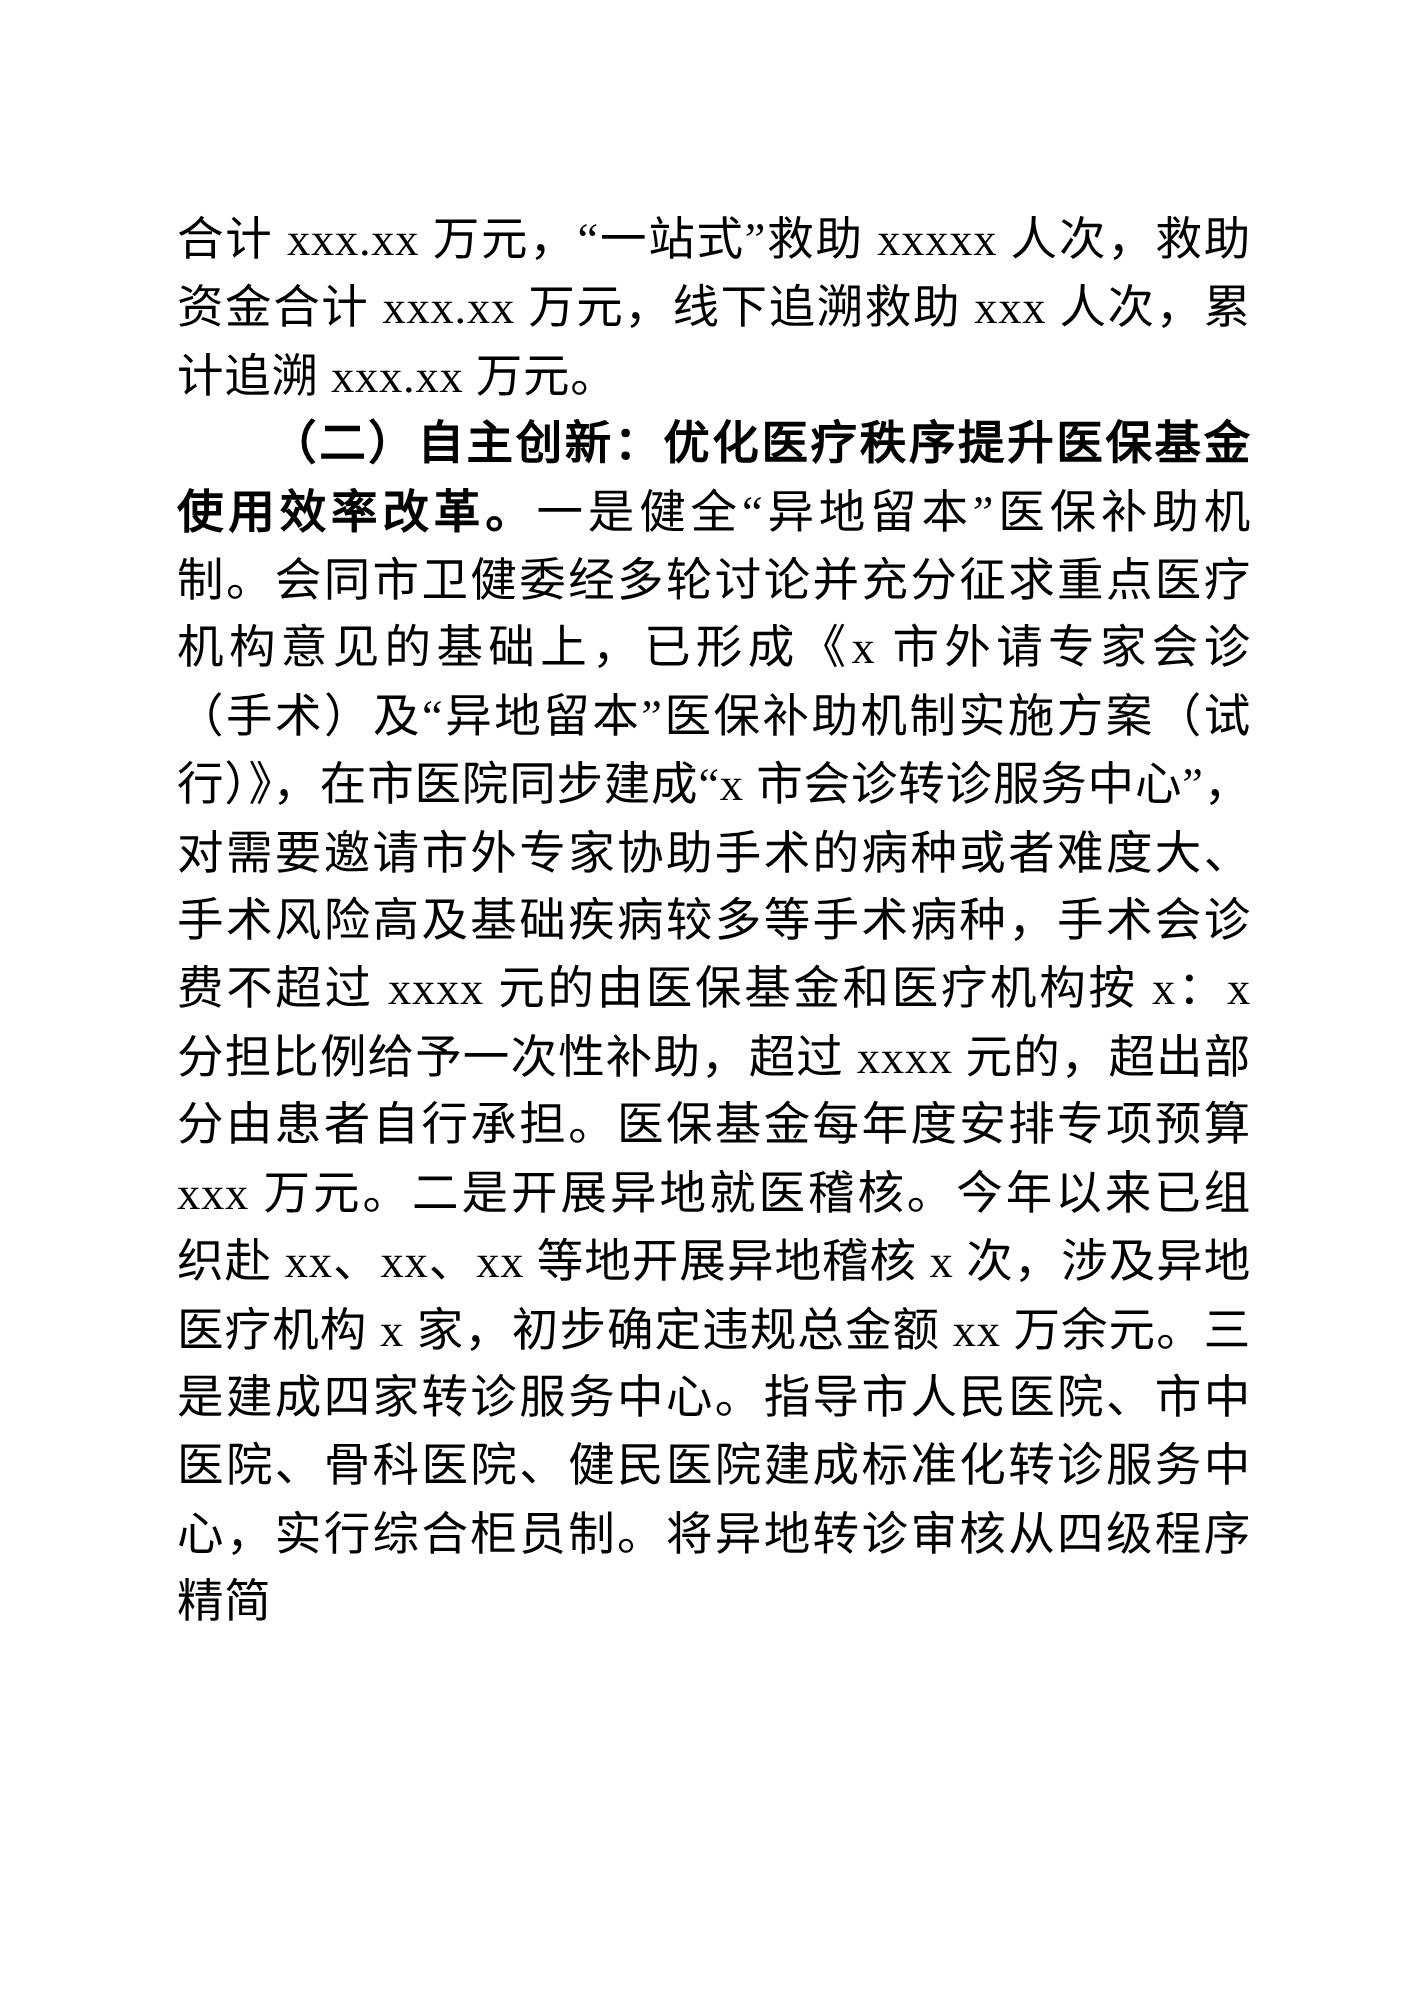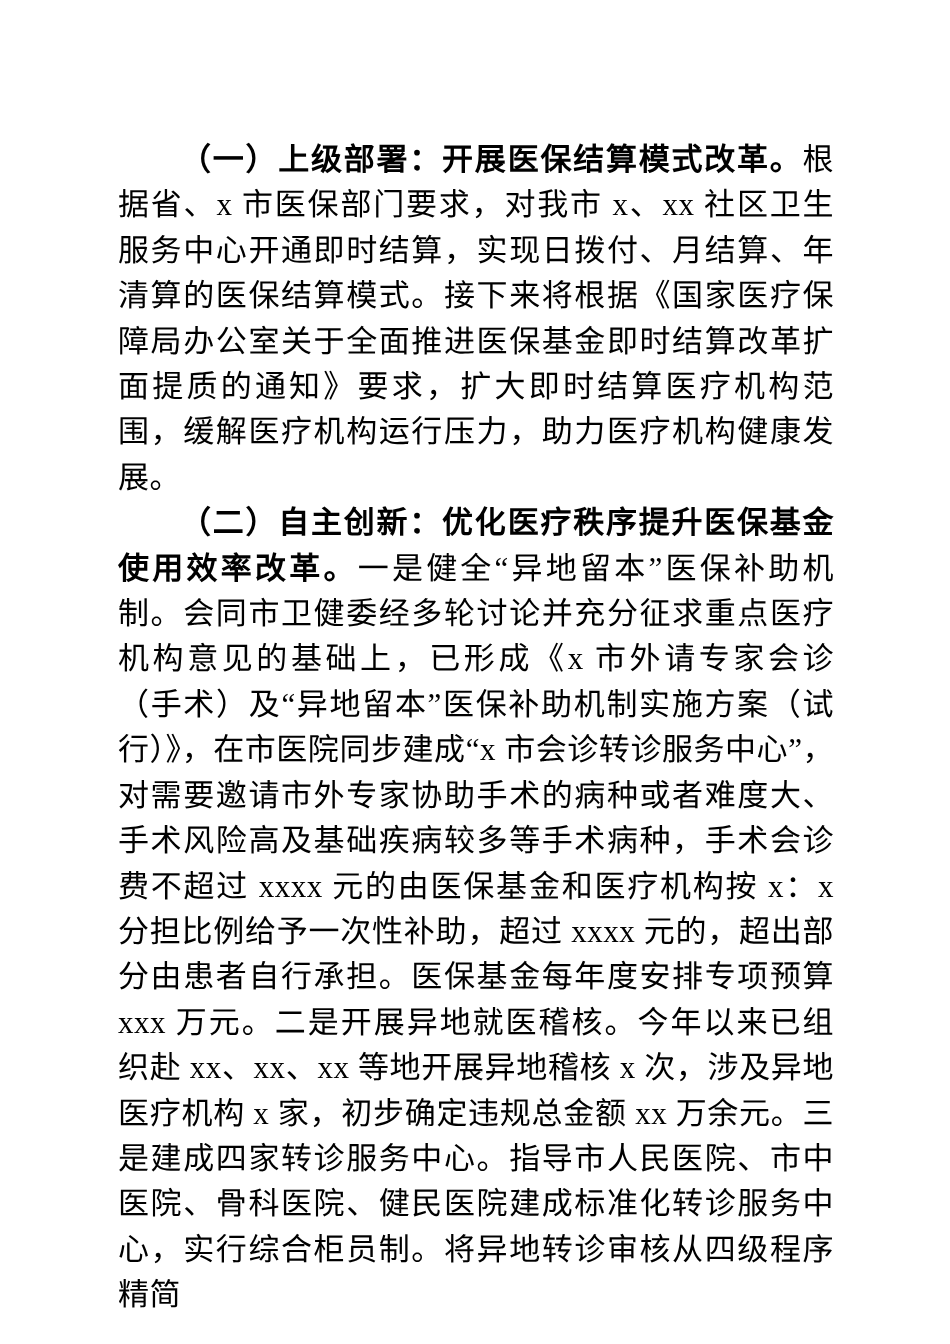--- a/index.html
+++ b/index.html
@@ -45,20 +45,20 @@
   .lead {
     font-weight: 700;
   }
 </style>
 </head>
 <body>
 
 <div class="page">
   <div class="content">
 
+    <p class="para">合计 xxx.xx 万元，“一站式”救助 xxxxx 人次，救助资金合计 xxx.xx 万元，线下追溯救助 xxx 人次，累计追溯 xxx.xx 万元。</p>
 
 
-    <p class="para indent"><span class="lead">（一）上级部署：开展医保结算模式改革。</span><span>根据省、x 市医保部门要求，对我市 x、xx 社区卫生服务中心开通即时结算，实现日拨付、月结算、年清算的医保结算模式。接下来将根据《国家医疗保障局办公室关于全面推进医保基金即时结算改革扩面提质的通知》要求，扩大即时结算医疗机构范围，缓解医疗机构运行压力，助力医疗机构健康发展。</span></p>
 
     <p class="para indent"><span class="lead">（二）自主创新：优化医疗秩序提升医保基金使用效率改革。</span><span>一是健全“异地留本”医保补助机制。会同市卫健委经多轮讨论并充分征求重点医疗机构意见的基础上，已形成《x 市外请专家会诊（手术）及“异地留本”医保补助机制实施方案（试行）》，在市医院同步建成“x 市会诊转诊服务中心”，对需要邀请市外专家协助手术的病种或者难度大、手术风险高及基础疾病较多等手术病种，手术会诊费不超过 xxxx 元的由医保基金和医疗机构按 x：x 分担比例给予一次性补助，超过 xxxx 元的，超出部分由患者自行承担。医保基金每年度安排专项预算 xxx 万元。二是开展异地就医稽核。今年以来已组织赴 xx、xx、xx 等地开展异地稽核 x 次，涉及异地医疗机构 x 家，初步确定违规总金额 xx 万余元。三是建成四家转诊服务中心。指导市人民医院、市中医院、骨科医院、健民医院建成标准化转诊服务中心，实行综合柜员制。将异地转诊审核从四级程序精简</span></p>
 
   </div>
 </div>
 
 </body></html>

